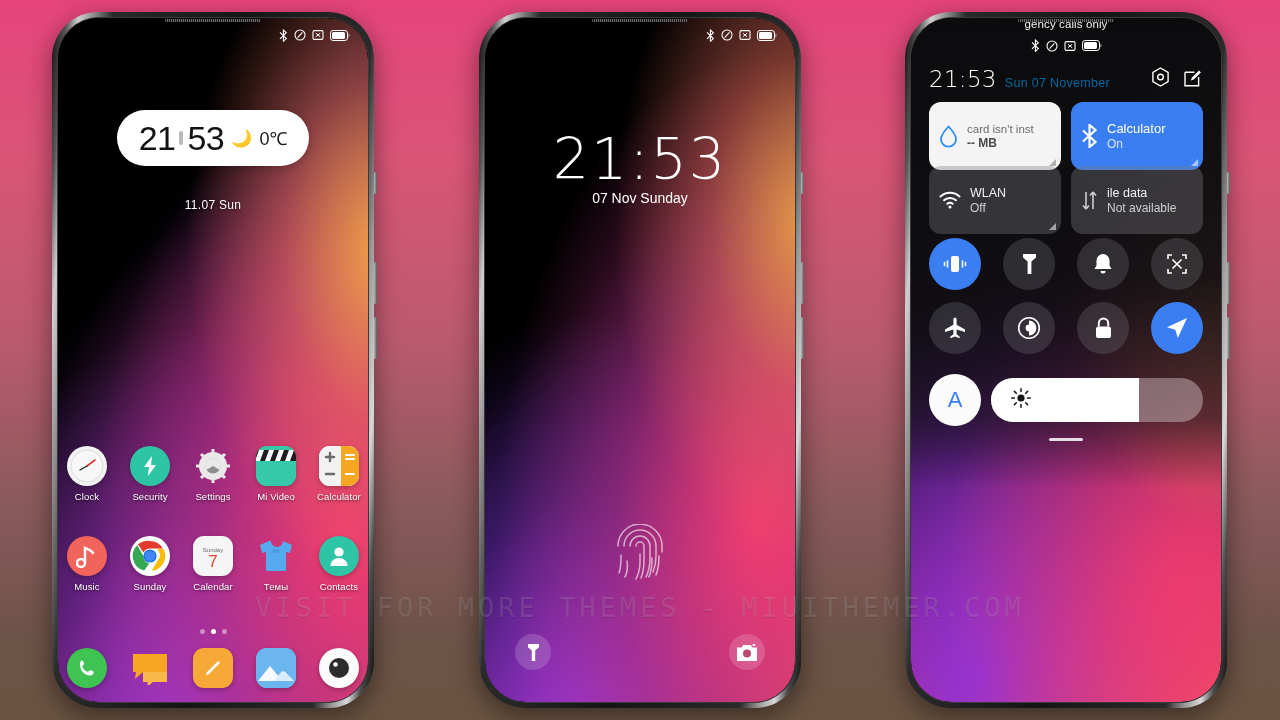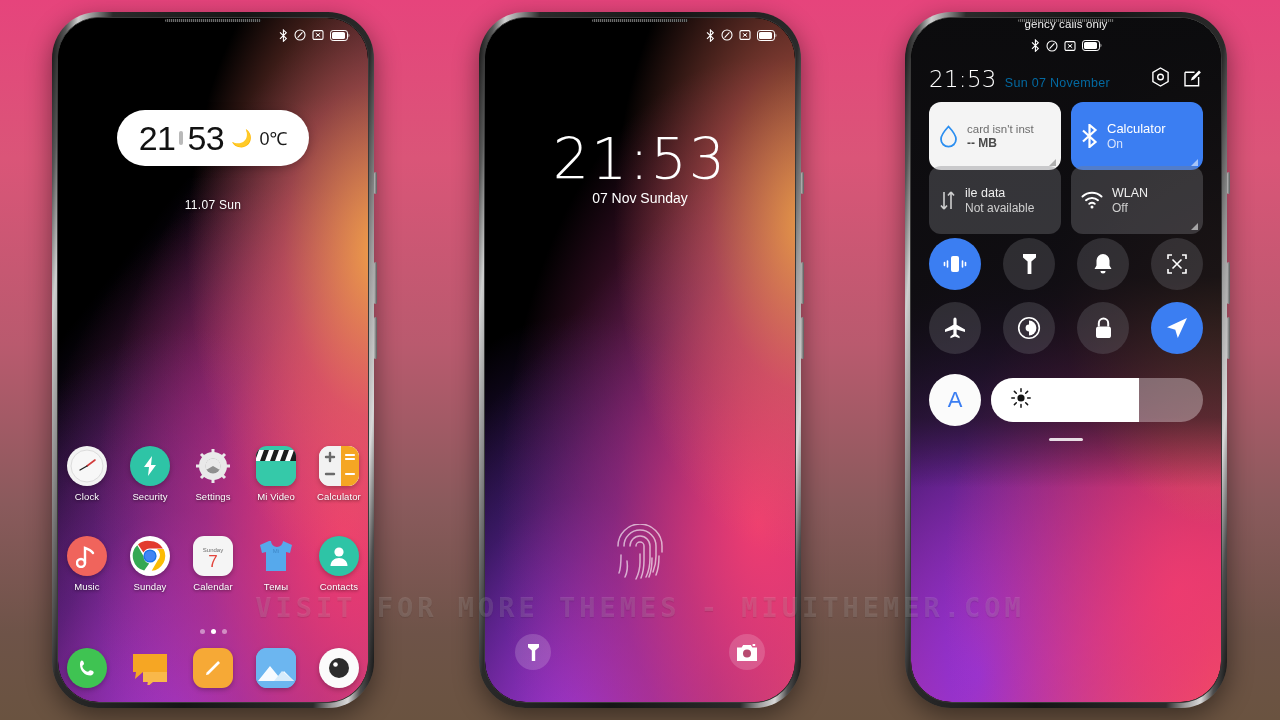--- a/index.html
+++ b/index.html
@@ -184,21 +184,21 @@
   .slider { flex:1; height:44px; border-radius:22px; position:relative; overflow:hidden;
             background:rgba(215,200,205,.45); }
   .slider-fill { position:absolute; left:0; top:0; bottom:0; background:#fff; }
   .slider-icon { position:absolute; left:20px; top:50%; transform:translateY(-50%); }
   .cc-handle { position:absolute; top:420px; left:50%; transform:translateX(-50%);
                width:34px; height:3px; border-radius:2px; background:rgba(255,255,255,.85); z-index:16; }
 
   
   .watermark {
     position:absolute; left:0; right:0; top:592px; text-align:center;
-    font-family:"DejaVu Sans Mono", monospace; font-weight:bold;
+    font-family:"DejaVu Sans Mono", monospace; font-weight:normal;
     font-size:27px; letter-spacing:4px; color:rgba(255,255,255,.13);
     text-shadow:0 1px 1px rgba(0,0,0,.10); z-index:40; pointer-events:none;
     white-space:nowrap;
   }
 </style>
 </head>
 <body>
 
 <div class="stage">
 
@@ -575,46 +575,46 @@
             <div class="bt-txt">
               <div class="bt-title">Calculator</div>
               <div class="bt-sub">On</div>
             </div>
             <span class="corner"></span>
           </div>
         </div>
 
         <div class="bigtiles row2">
           <div class="bigtile dim">
-            <svg width="17" height="21" viewBox="0 0 17 21">
-                <g stroke="#cfcfcf" stroke-width="1.6" fill="none">
-                  <path d="M5 2v17M5 19l-3-3.5M5 19l3-3.5"></path>
-                  <path d="M12 19V2M12 2L9 5.5M12 2l3 3.5"></path>
-                </g>
-              </svg>
-            <div class="bt-txt">
-              <div class="bt-title">ile data</div>
-              <div class="bt-sub">Not available</div>
-            </div>
-          </div>
-
-          <div class="bigtile dim">
             <svg width="22" height="18" viewBox="0 0 22 18">
                 <g fill="none" stroke="#fff" stroke-width="2" stroke-linecap="round">
                   <path d="M1.5 5.5a14 14 0 0 1 19 0"></path>
                   <path d="M5 9.2a9 9 0 0 1 12 0"></path>
                   <path d="M8.3 12.8a4.3 4.3 0 0 1 5.4 0"></path>
                 </g>
                 <circle cx="11" cy="16" r="1.5" fill="#fff"></circle>
               </svg>
             <div class="bt-txt">
               <div class="bt-title">WLAN</div>
               <div class="bt-sub">Off</div>
             </div>
             <span class="corner"></span>
+          </div>
+
+          <div class="bigtile dim">
+            <svg width="17" height="21" viewBox="0 0 17 21">
+                <g stroke="#cfcfcf" stroke-width="1.6" fill="none">
+                  <path d="M5 2v17M5 19l-3-3.5M5 19l3-3.5"></path>
+                  <path d="M12 19V2M12 2L9 5.5M12 2l3 3.5"></path>
+                </g>
+              </svg>
+            <div class="bt-txt">
+              <div class="bt-title">ile data</div>
+              <div class="bt-sub">Not available</div>
+            </div>
           </div>
         </div>
 
         <div class="toggles">
           <div class="tgrow">
             <div class="tg on">
               <svg width="24" height="20" viewBox="0 0 24 20">
                   <rect x="8" y="2" width="8" height="16" rx="2" fill="#fff"></rect>
                   <g stroke="#fff" stroke-width="1.6" stroke-linecap="round">
                     <path d="M4.5 7v6M1.5 8.5v3M19.5 7v6M22.5 8.5v3"></path>

